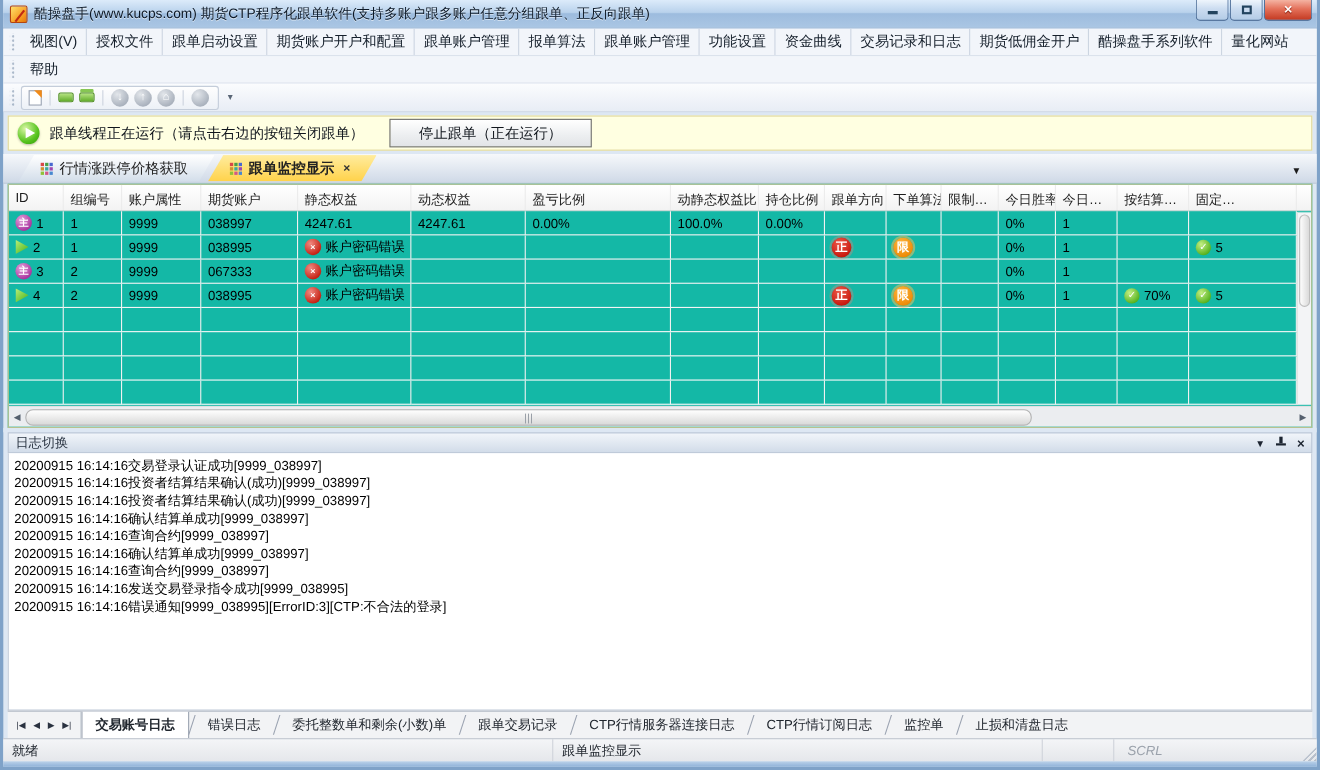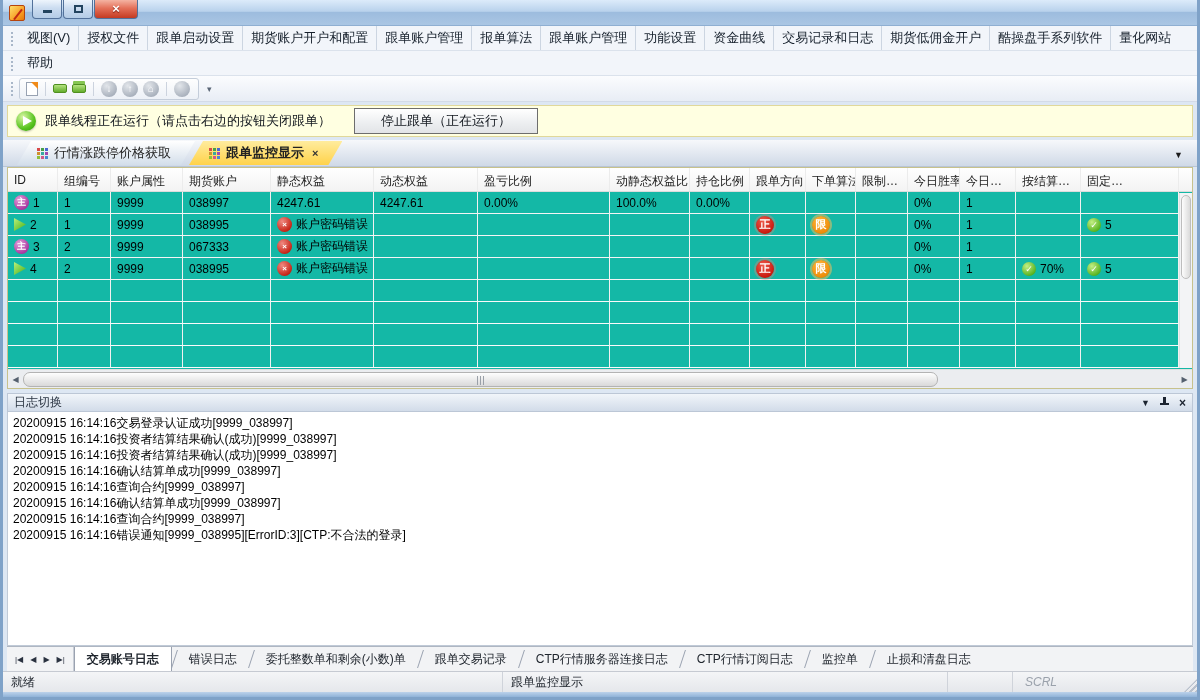--- a/index.html
+++ b/index.html
@@ -137,20 +137,21 @@
 </style>
 </head>
 <body>
 
 <div class="window" data-name="app-window">
 
   <div class="titlebar" data-name="titlebar">
     <span class="app-icon" data-name="app-logo-icon">
         <span class="pen"></span>
       </span>
+    <span class="title-text" data-name="window-title">酷操盘手(www.kucps.com)  期货CTP程序化跟单软件(支持多账户跟多账户任意分组跟单、正反向跟单)</span>
     <span class="win-controls" data-name="window-controls">
       <span class="wc" data-name="minimize-button">
           <span class="g-min"></span>
         </span>
       <span class="wc" data-name="maximize-button">
           <span class="g-max"></span>
         </span>
       <span class="wc wc-close" data-name="close-button">×</span>
     </span>
   </div>
@@ -548,20 +549,21 @@
     </span>
   </div>
   <div class="log-body" id="logbody" data-name="log-content">
       <div class="log-line" data-name="log-line">20200915 16:14:16交易登录认证成功[9999_038997]</div>
       <div class="log-line" data-name="log-line">20200915 16:14:16投资者结算结果确认(成功)[9999_038997]</div>
       <div class="log-line" data-name="log-line">20200915 16:14:16投资者结算结果确认(成功)[9999_038997]</div>
       <div class="log-line" data-name="log-line">20200915 16:14:16确认结算单成功[9999_038997]</div>
       <div class="log-line" data-name="log-line">20200915 16:14:16查询合约[9999_038997]</div>
       <div class="log-line" data-name="log-line">20200915 16:14:16确认结算单成功[9999_038997]</div>
       <div class="log-line" data-name="log-line">20200915 16:14:16查询合约[9999_038997]</div>
+      <div class="log-line" data-name="log-line">20200915 16:14:16发送交易登录指令成功[9999_038995]</div>
       <div class="log-line" data-name="log-line">20200915 16:14:16错误通知[9999_038995][ErrorID:3][CTP:不合法的登录]</div>
     </div>
 
   <div class="bottom-tabs" data-name="log-tabstrip">
     <span class="bnav" id="bnav" data-name="tab-nav-buttons">
         <span data-name="tab-nav-arrow-icon">|◀</span>
         <span data-name="tab-nav-arrow-icon">◀</span>
         <span data-name="tab-nav-arrow-icon">▶</span>
         <span data-name="tab-nav-arrow-icon">▶|</span>
       </span>

